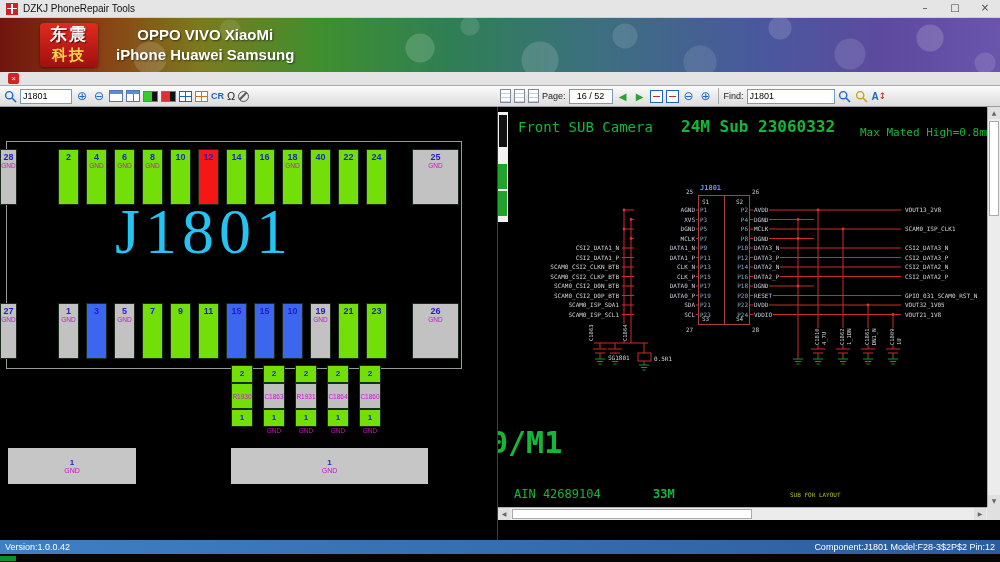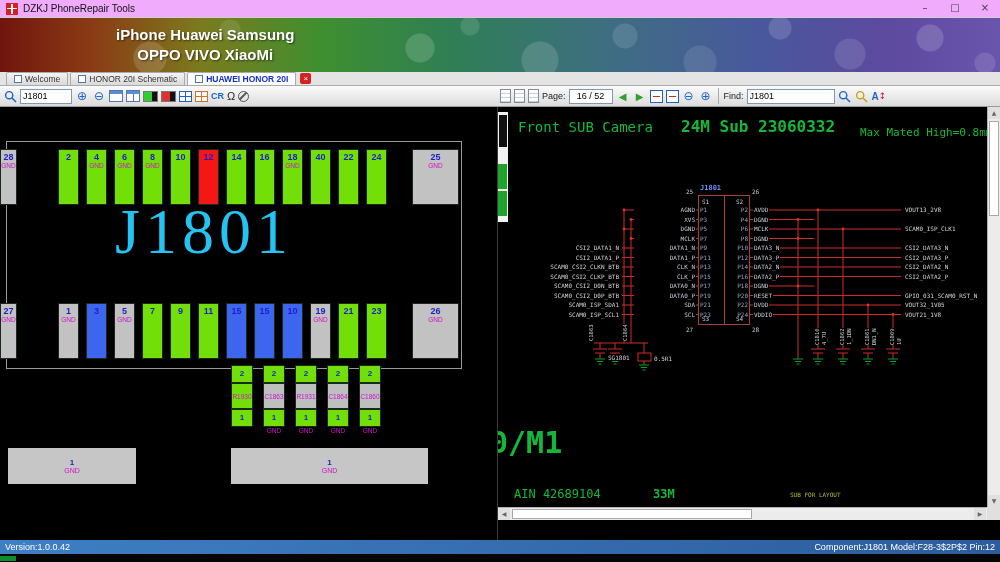--- a/index.html
+++ b/index.html
@@ -1,20 +1,20 @@
 <!DOCTYPE html>
 <html><head>
 <meta charset="utf-8">
 <style>
   * { margin:0; padding:0; box-sizing:border-box; }
   body { width:1000px; height:562px; font-family:"Liberation Sans",sans-serif; background:#000; overflow:hidden; }
   .window { width:1000px; height:562px; display:flex; flex-direction:column; background:#000; }
 
   
-  .titlebar { height:18px; background:#f0abfc; display:flex; align-items:center; border-bottom:1px solid #CFCFCF; }
+  .titlebar { height:18px; background:#e5e5e5; display:flex; align-items:center; border-bottom:1px solid #CFCFCF; }
   .app-ico { width:12px; height:12px; margin:0 5px 0 6px; background:#D42020; position:relative; }
   .app-ico::before { content:''; position:absolute; left:1px; right:1px; top:5px; height:1.5px; background:#FFF; }
   .app-ico::after  { content:''; position:absolute; top:1px; bottom:1px; left:5px; width:1.5px; background:#FFF; }
   .title-text { font-size:10px; color:#111; }
   .win-btns { margin-left:auto; display:flex; }
   .win-btn { width:30px; height:17px; text-align:center; line-height:16px; font-size:10px; color:#444; font-family:"DejaVu Sans",sans-serif; }
 
   
   .banner { height:54px; position:relative; overflow:hidden;
     background:linear-gradient(90deg,#70150E 0,#8A3A14 90px,#7C7A1E 200px,#3F8F2F 320px,#2F7F55 450px,#3D6F80 600px,#49589D 760px,#5C4A9E 880px,#6A55AD 100%); }
@@ -157,41 +157,31 @@
     <span class="app-ico"></span>
     <span class="title-text">DZKJ PhoneRepair Tools</span>
     <span class="win-btns">
       <span class="win-btn">–</span>
       <span class="win-btn uni">□</span>
       <span class="win-btn">×</span>
     </span>
   </div>
 
   <div class="banner">
+    <div class="logo">
+      <div class="logo-t">东震</div>
+      <div class="logo-b">科技</div>
+    </div>
     <div class="brands">
+      <div>OPPO VIVO XiaoMi</div>
       <div>iPhone Huawei Samsung</div>
-      <div>OPPO VIVO XiaoMi</div>
     </div>
   </div>
 
   <div class="tabbar">
-    <div id="tabs" style="display:flex">
-        <div class="tab">
-          <span class="tab-icon"></span>
-          <span class="tab-label">Welcome</span>
-        </div>
-        <div class="tab">
-          <span class="tab-icon"></span>
-          <span class="tab-label">HONOR 20I Schematic</span>
-        </div>
-        <div class="tab active">
-          <span class="tab-icon"></span>
-          <span class="tab-label">HUAWEI HONOR 20I</span>
-        </div>
-      </div>
     <div class="tab-close">×</div>
   </div>
 
   <div class="tb">
     <div class="tb-group" id="tb-left">
       <span class="ico">
         <svg width="13" height="13" viewBox="0 0 13 13">
             <circle cx="5.2" cy="5.2" r="3.6" fill="none" stroke="#1B66C9" stroke-width="1.4"></circle>
             <line x1="8" y1="8" x2="12" y2="12" stroke="#1B66C9" stroke-width="1.6"></line>
           </svg>

